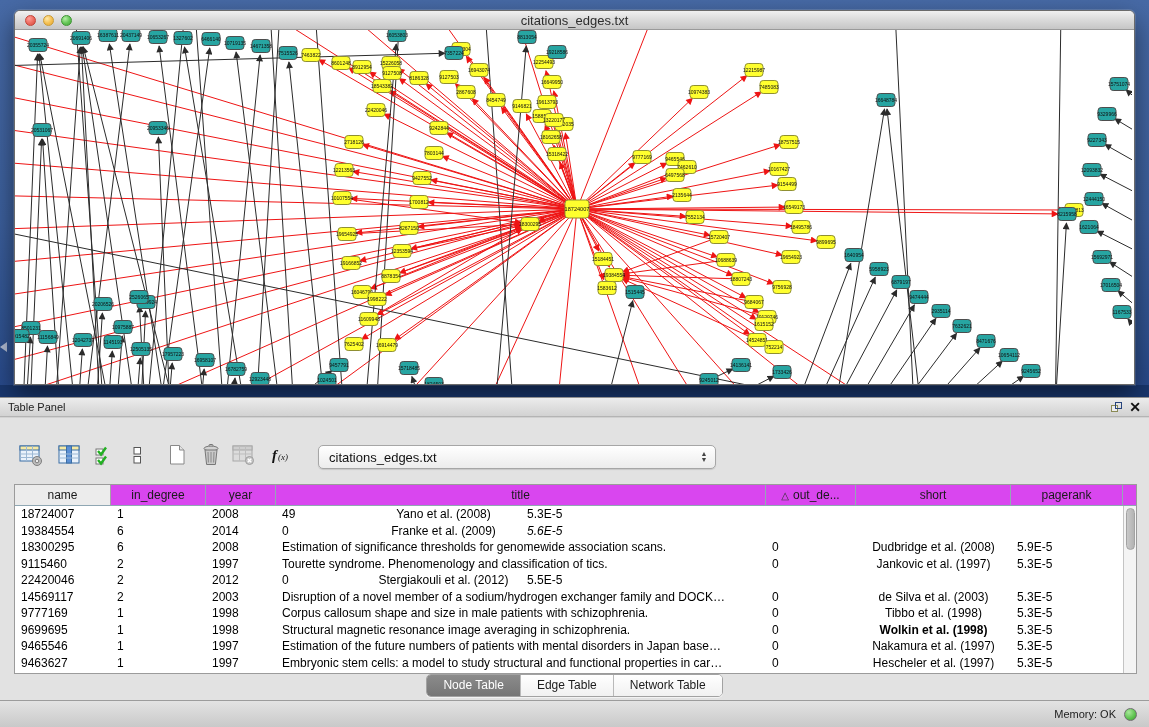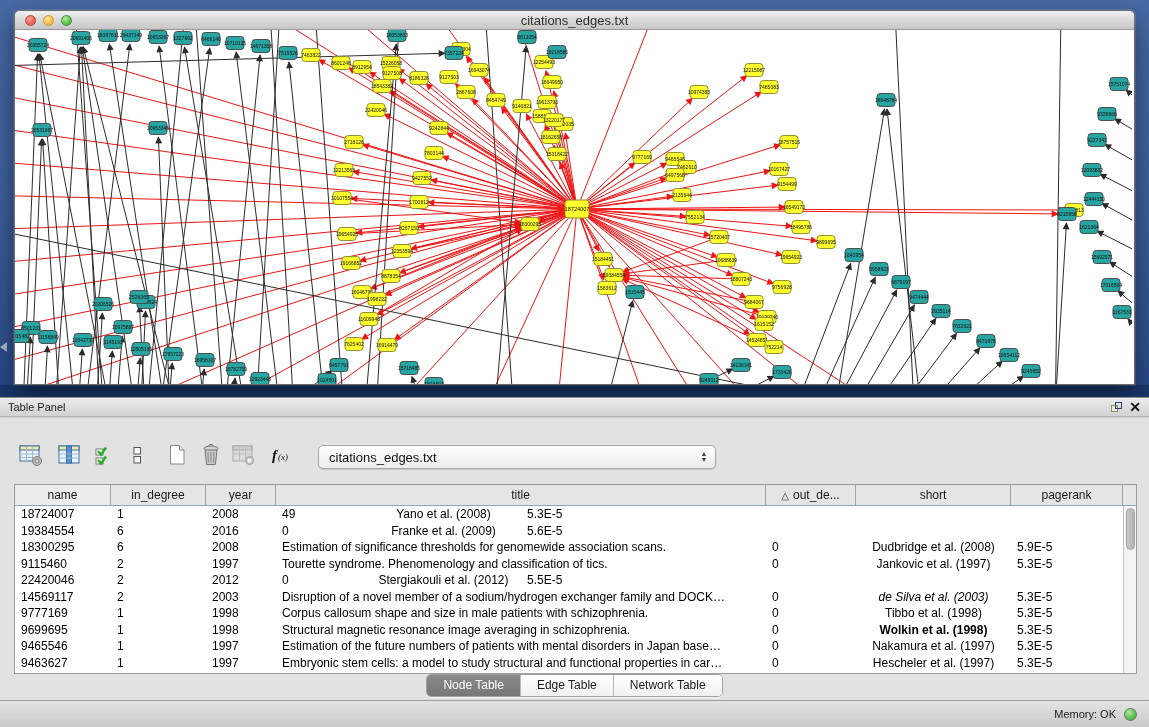--- a/index.html
+++ b/index.html
@@ -46,21 +46,21 @@
   .tb-btn { width:30px; height:30px; display:flex; align-items:center; justify-content:center; border-radius:4px; }
   .combo { margin-left:22px; width:398px; height:24px; border:1px solid #a6a6a6; border-radius:5px;
     background:linear-gradient(180deg,#ffffff,#ececec); display:flex; align-items:center;
     box-shadow:0 1px 1px rgba(0,0,0,.12); }
   .combo .combo-value { flex:1; font-size:13px; color:#111; padding-left:10px; }
   .combo .combo-arrows { width:18px; display:flex; flex-direction:column; align-items:center;
     font-size:7px; line-height:6px; color:#444; padding-right:4px; }
 
   .data-table { position:absolute; left:14px; top:66px; width:1123px; height:190px;
     border:1px solid #9b9b9b; background:#fff; overflow:hidden; }
-  .thead { display:flex; height:21px; background:#e5e5e5; border-bottom:1px solid #8fa7b3; }
+  .thead { display:flex; height:21px; background:#d946ef; border-bottom:1px solid #8fa7b3; }
   .th { font-size:12px; color:#1a1a1a; display:flex; align-items:center; justify-content:center;
     border-right:1px solid #93a9b4; overflow:hidden; white-space:nowrap; }
   .th.first { background:#ececec; border-right:1px solid #a5a5a5; }
   .th .sort-tri { font-size:10px; margin-right:4px; color:#333; }
   .tbody .tr { display:flex; height:16.5px; background:#fff; }
   .td { font-size:12px; color:#000; white-space:nowrap; overflow:hidden; padding:0 6px;
     display:flex; align-items:center; }
   .vscroll { position:absolute; right:0; top:21px; width:13px; bottom:0;
     background:#f4f4f4; border-left:1px solid #c4c4c4; }
   .vthumb { position:absolute; left:1.5px; top:2px; width:9px; height:42px; border-radius:5px;
@@ -931,24 +931,24 @@
           <div class="td" style="width: 96px; justify-content: flex-start;">18724007</div>
           <div class="td" style="width: 95px; justify-content: flex-start;">1</div>
           <div class="td" style="width: 70px; justify-content: flex-start;">2008</div>
           <div class="td" style="width: 90px; justify-content: flex-start;">49</div>
           <div class="td" style="width: 155px; justify-content: center;">Yano et al. (2008)</div>
           <div class="td" style="width: 112px; justify-content: flex-start;">5.3E-5</div>
         </div>
         <div class="tr">
           <div class="td" style="width: 96px; justify-content: flex-start;">19384554</div>
           <div class="td" style="width: 95px; justify-content: flex-start;">6</div>
-          <div class="td" style="width: 70px; justify-content: flex-start;">2016</div>
+          <div class="td" style="width: 70px; justify-content: flex-start;">2014</div>
           <div class="td" style="width: 90px; justify-content: flex-start;">0</div>
           <div class="td" style="width: 155px; justify-content: center;">Franke et al. (2009)</div>
-          <div class="td" style="width: 112px; justify-content: flex-start;">5.6E-5</div>
+          <div class="td" style="width: 112px; justify-content: flex-start; font-style: italic;">5.6E-5</div>
         </div>
         <div class="tr">
           <div class="td" style="width: 96px; justify-content: flex-start;">18300295</div>
           <div class="td" style="width: 95px; justify-content: flex-start;">6</div>
           <div class="td" style="width: 70px; justify-content: flex-start;">2008</div>
           <div class="td" style="width: 490px; justify-content: flex-start;">Estimation of significance thresholds for genomewide association scans.</div>
           <div class="td" style="width: 90px; justify-content: flex-start;">0</div>
           <div class="td" style="width: 155px; justify-content: center;">Dudbridge et al. (2008)</div>
           <div class="td" style="width: 112px; justify-content: flex-start;">5.9E-5</div>
         </div>
@@ -968,21 +968,21 @@
           <div class="td" style="width: 90px; justify-content: flex-start;">0</div>
           <div class="td" style="width: 155px; justify-content: center;">Stergiakouli et al. (2012)</div>
           <div class="td" style="width: 112px; justify-content: flex-start;">5.5E-5</div>
         </div>
         <div class="tr">
           <div class="td" style="width: 96px; justify-content: flex-start;">14569117</div>
           <div class="td" style="width: 95px; justify-content: flex-start;">2</div>
           <div class="td" style="width: 70px; justify-content: flex-start;">2003</div>
           <div class="td" style="width: 490px; justify-content: flex-start;">Disruption of a novel member of a sodium/hydrogen exchanger family and DOCK…</div>
           <div class="td" style="width: 90px; justify-content: flex-start;">0</div>
-          <div class="td" style="width: 155px; justify-content: center; font-style: italic;">de Silva et al. (2003)</div>
+          <div class="td" style="width: 155px; justify-content: center;">de Silva et al. (2003)</div>
           <div class="td" style="width: 112px; justify-content: flex-start;">5.3E-5</div>
         </div>
         <div class="tr">
           <div class="td" style="width: 96px; justify-content: flex-start;">9777169</div>
           <div class="td" style="width: 95px; justify-content: flex-start;">1</div>
           <div class="td" style="width: 70px; justify-content: flex-start;">1998</div>
           <div class="td" style="width: 490px; justify-content: flex-start;">Corpus callosum shape and size in male patients with schizophrenia.</div>
           <div class="td" style="width: 90px; justify-content: flex-start;">0</div>
           <div class="td" style="width: 155px; justify-content: center;">Tibbo et al. (1998)</div>
           <div class="td" style="width: 112px; justify-content: flex-start;">5.3E-5</div>

